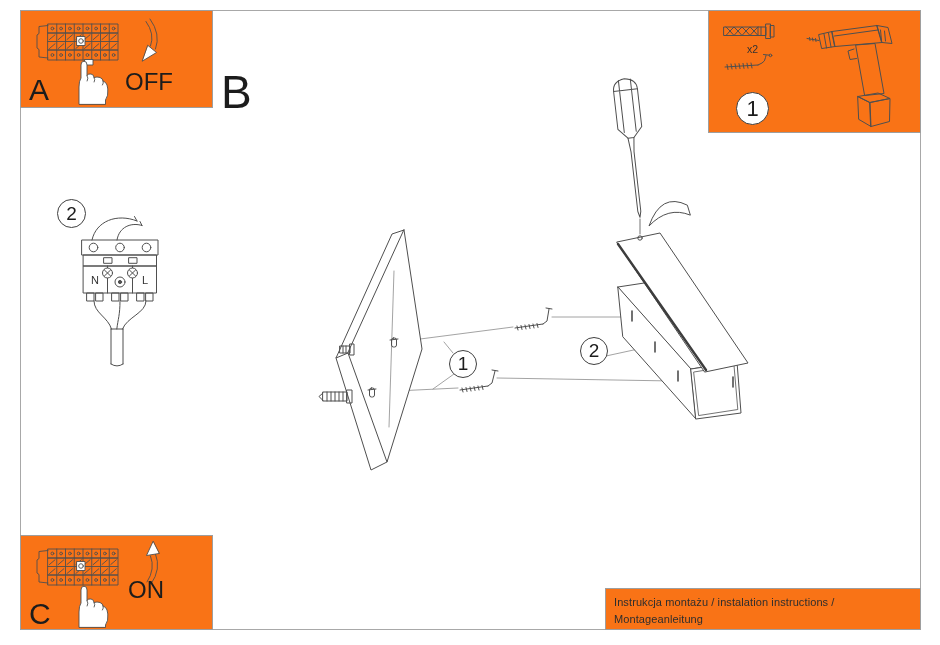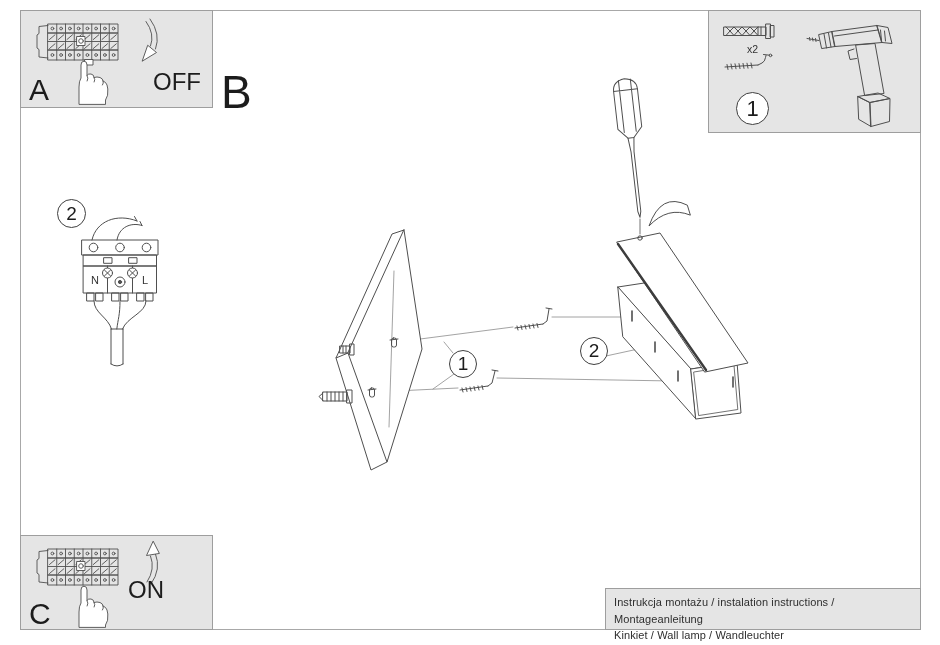--- a/index.html
+++ b/index.html
@@ -1,40 +1,39 @@
 <!DOCTYPE html>
 <html><head>
 <meta charset="utf-8">
 <style>
   html,body{margin:0;padding:0;background:#e9e9e9;}
   .page{position:relative;width:940px;height:645px;background:#fff;overflow:hidden;
         font-family:"Liberation Sans",sans-serif;}
   .abs{position:absolute;}
-  .box{position:absolute;border:1px solid #9e9e9e;background:#e5e5e5;box-sizing:border-box;}
+  .box{position:absolute;border:1px solid #9e9e9e;background:#f97316;box-sizing:border-box;}
   .frame{position:absolute;border:1px solid #a8a8a8;box-sizing:border-box;}
   .lbl{position:absolute;color:#1c1c1c;line-height:1;white-space:nowrap;}
   .circle-badge{position:absolute;border:1.4px solid #3f3f3f;border-radius:50%;
         display:flex;align-items:center;justify-content:center;color:#1c1c1c;
         background:#fff;box-sizing:border-box;}
   .cap{font-size:11px;color:#2e2e2e;line-height:16.5px;letter-spacing:.1px;}
   svg{display:block;}
 </style>
 </head>
 <body>
 
 <div class="page">
 
   <div class="frame" style="left:20px;top:10px;width:901px;height:620px;"></div>
 
   <div class="box" style="left:20px;top:10px;width:193px;height:98px;"></div>
   <div class="box" style="left:708px;top:10px;width:213px;height:123px;"></div>
   <div class="box" style="left:20px;top:535px;width:193px;height:95px;"></div>
   <div class="box" style="left:605px;top:588px;width:316px;height:42px;padding:5px 0 0 8px;">
     <div class="cap">Instrukcja montażu / instalation instructions / Montageanleitung</div>
-    <div class="cap">Kinkiet / Wall lamp / Wandleuchter</div>
   </div>
 
   <svg class="abs" style="left:22px;top:12px;" width="190" height="94" viewBox="0 0 190 94">
     <g stroke="#4f4f4f" fill="none" stroke-width="0.9" stroke-linejoin="round" stroke-linecap="round">
       <g>
         <path d="M26,13.5 L17,14.5 L17,21.5 L15,23 L15,36 L17,37.5 L17,45 L26,46"></path>
         <rect x="26" y="12" width="70" height="9"></rect>
         <rect x="26" y="21" width="70" height="17"></rect>
         <rect x="26" y="38" width="70" height="10"></rect>
         <path d="M26,29.5 L96,29.5"></path>
@@ -66,21 +65,21 @@
         <path d="M65,63.5 Q66.8,66 65.2,69 M72,65.5 Q73.6,67.5 72.2,70 M81,69 Q82,71 80.5,73"></path>
       </g>
       <g>
         <path d="M128,7 Q139,22 133.5,37"></path>
         <path d="M124,9.5 Q133,22 128.5,34"></path>
         <polygon points="120.5,49 134.5,40.5 126,33.5" fill="#fff"></polygon>
       </g>
     </g>
   </svg>
   <span class="lbl" style="left:29px;top:75px;font-size:30px;">A</span>
-  <span class="lbl" style="left:125px;top:70px;font-size:24px;margin-left:28px;">OFF</span>
+  <span class="lbl" style="left:125px;top:70px;font-size:24px;">OFF</span>
 
   <span class="lbl" style="left:221px;top:69px;font-size:46px;">B</span>
 
   <svg class="abs" style="left:708px;top:10px;" width="213" height="123" viewBox="0 0 213 123">
     <g stroke="#4f4f4f" fill="none" stroke-width="1" stroke-linejoin="round" stroke-linecap="round">
       <g>
         <rect x="16" y="17" width="42" height="8.5"></rect>
         <path d="M18,17 L22,21 L26,17 L30,21 L34,17 L38,21 L42,17 L46,21 L50,17"></path>
         <path d="M18,25.5 L22,21 L26,25.5 L30,21 L34,25.5 L38,21 L42,25.5 L46,21 L50,25.5"></path>
         <path d="M50,17 V25.5 M53,17 V25.5"></path>

